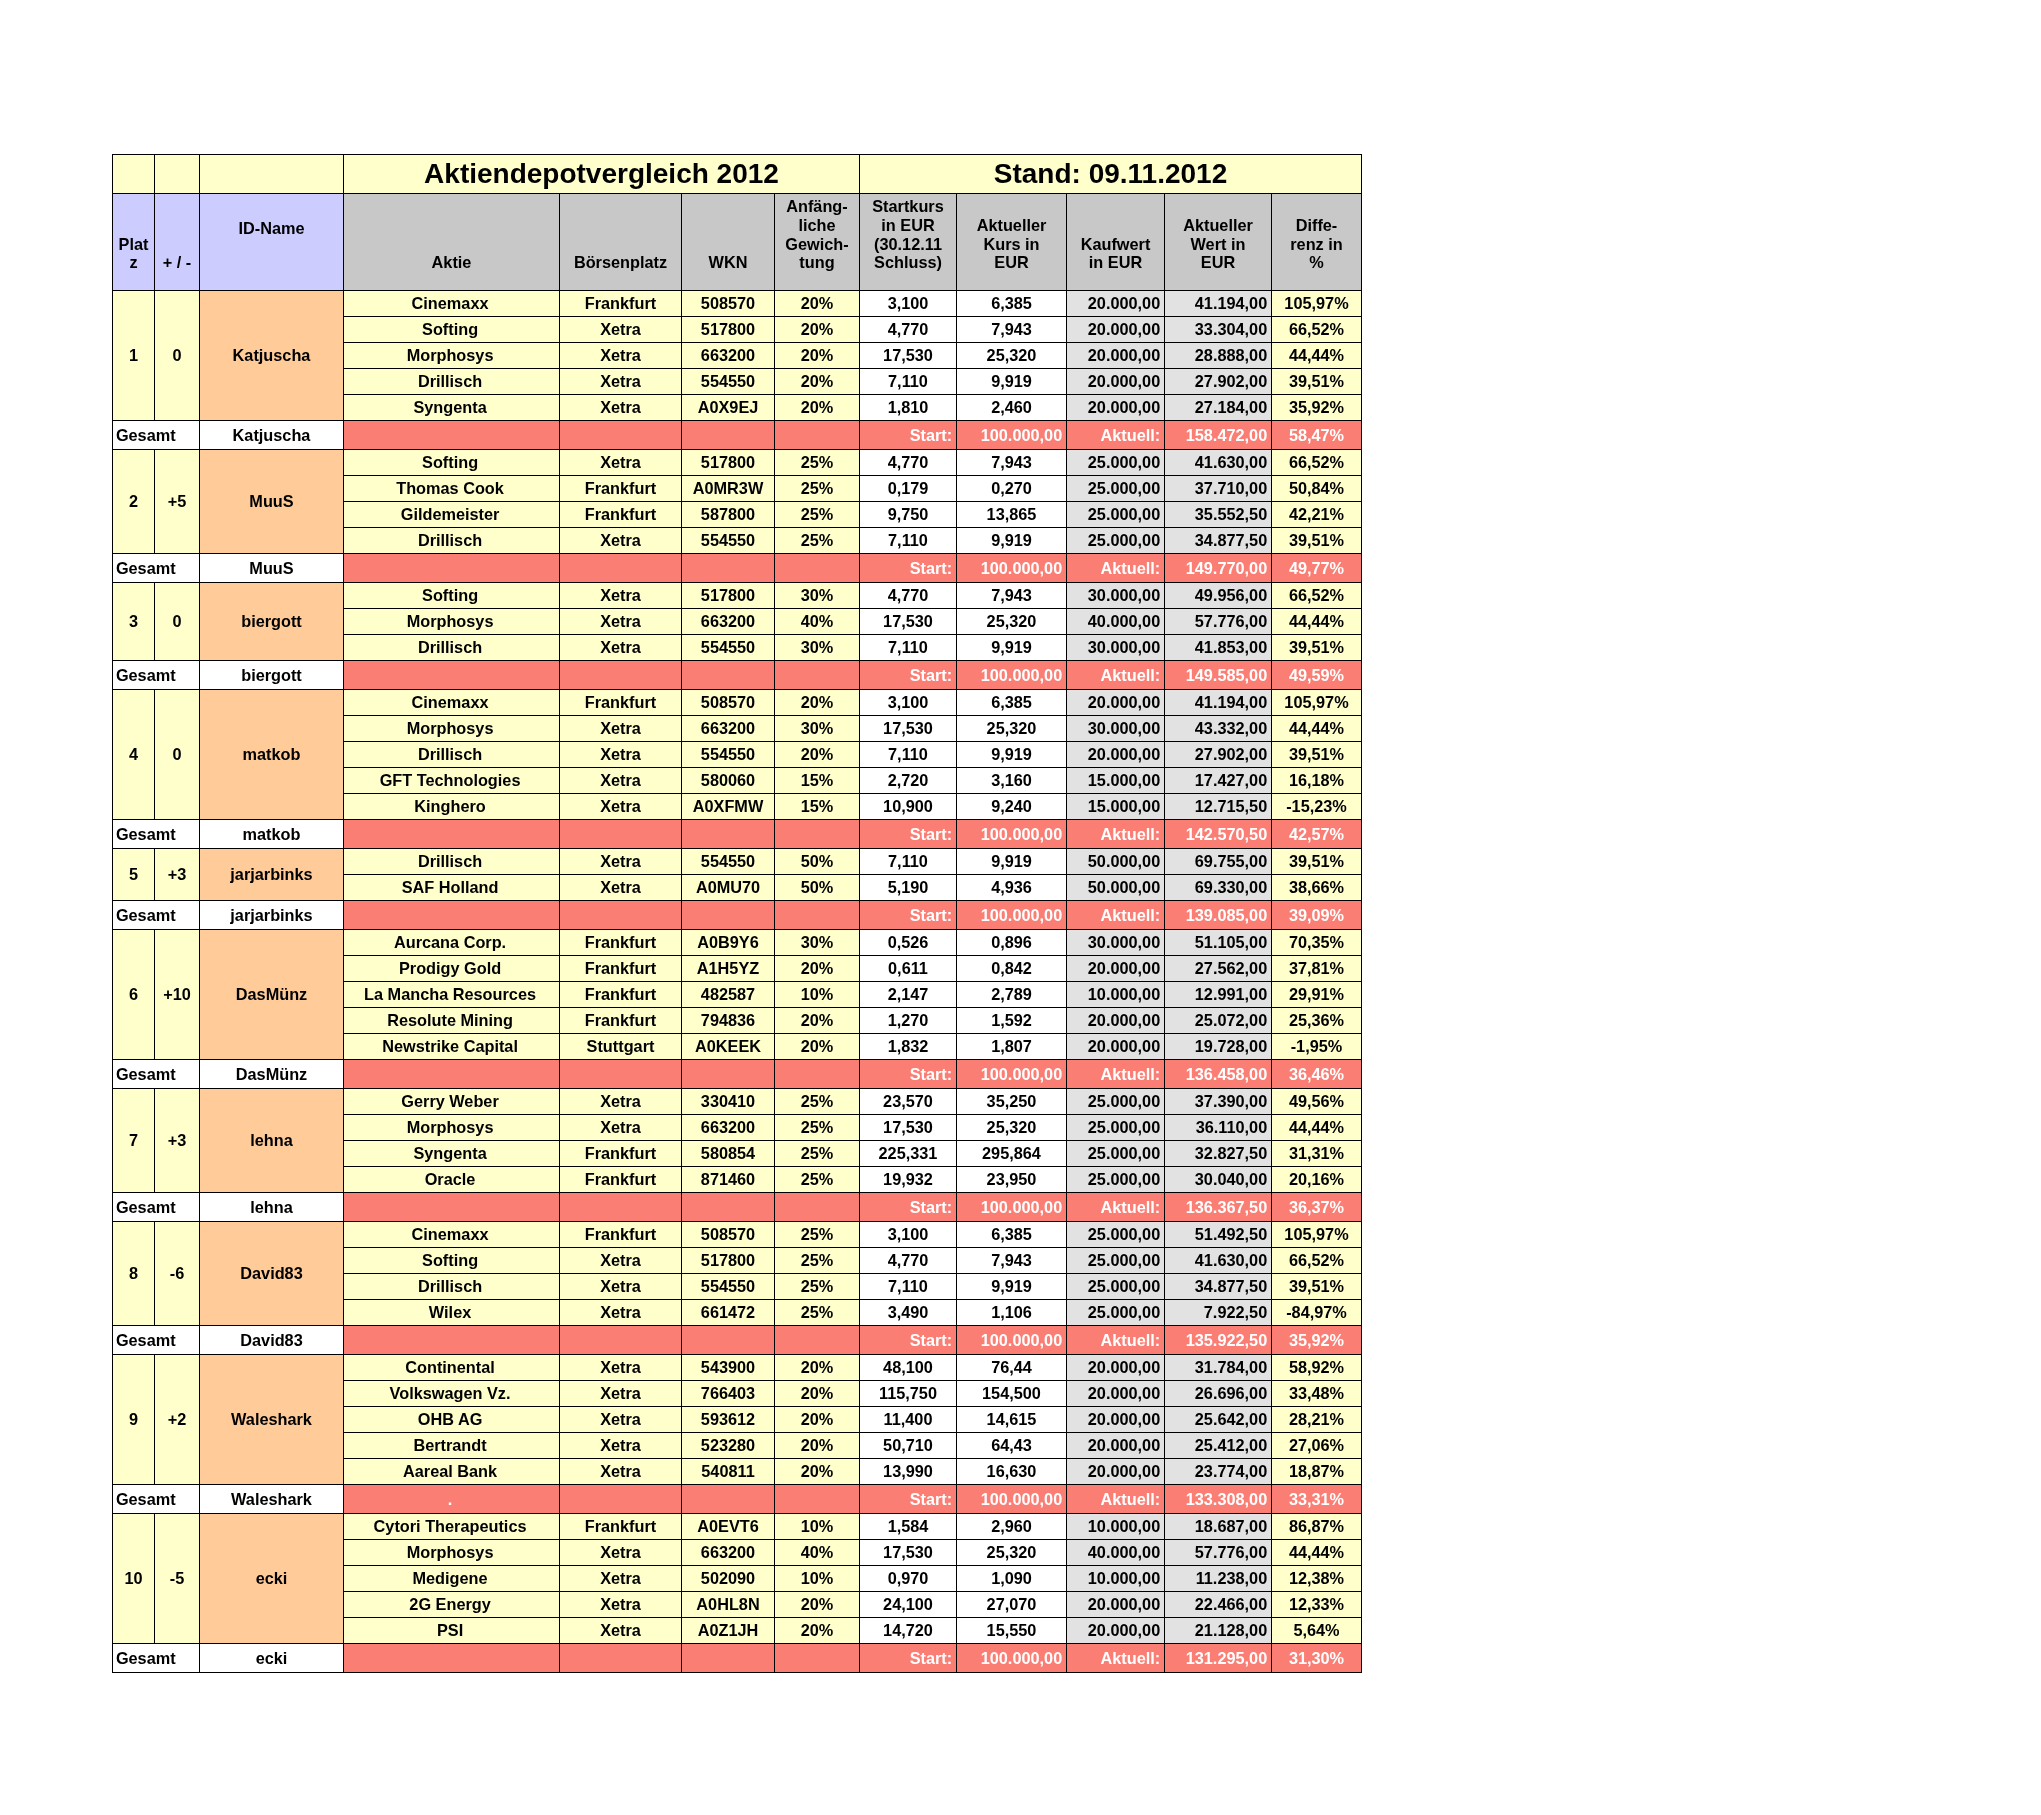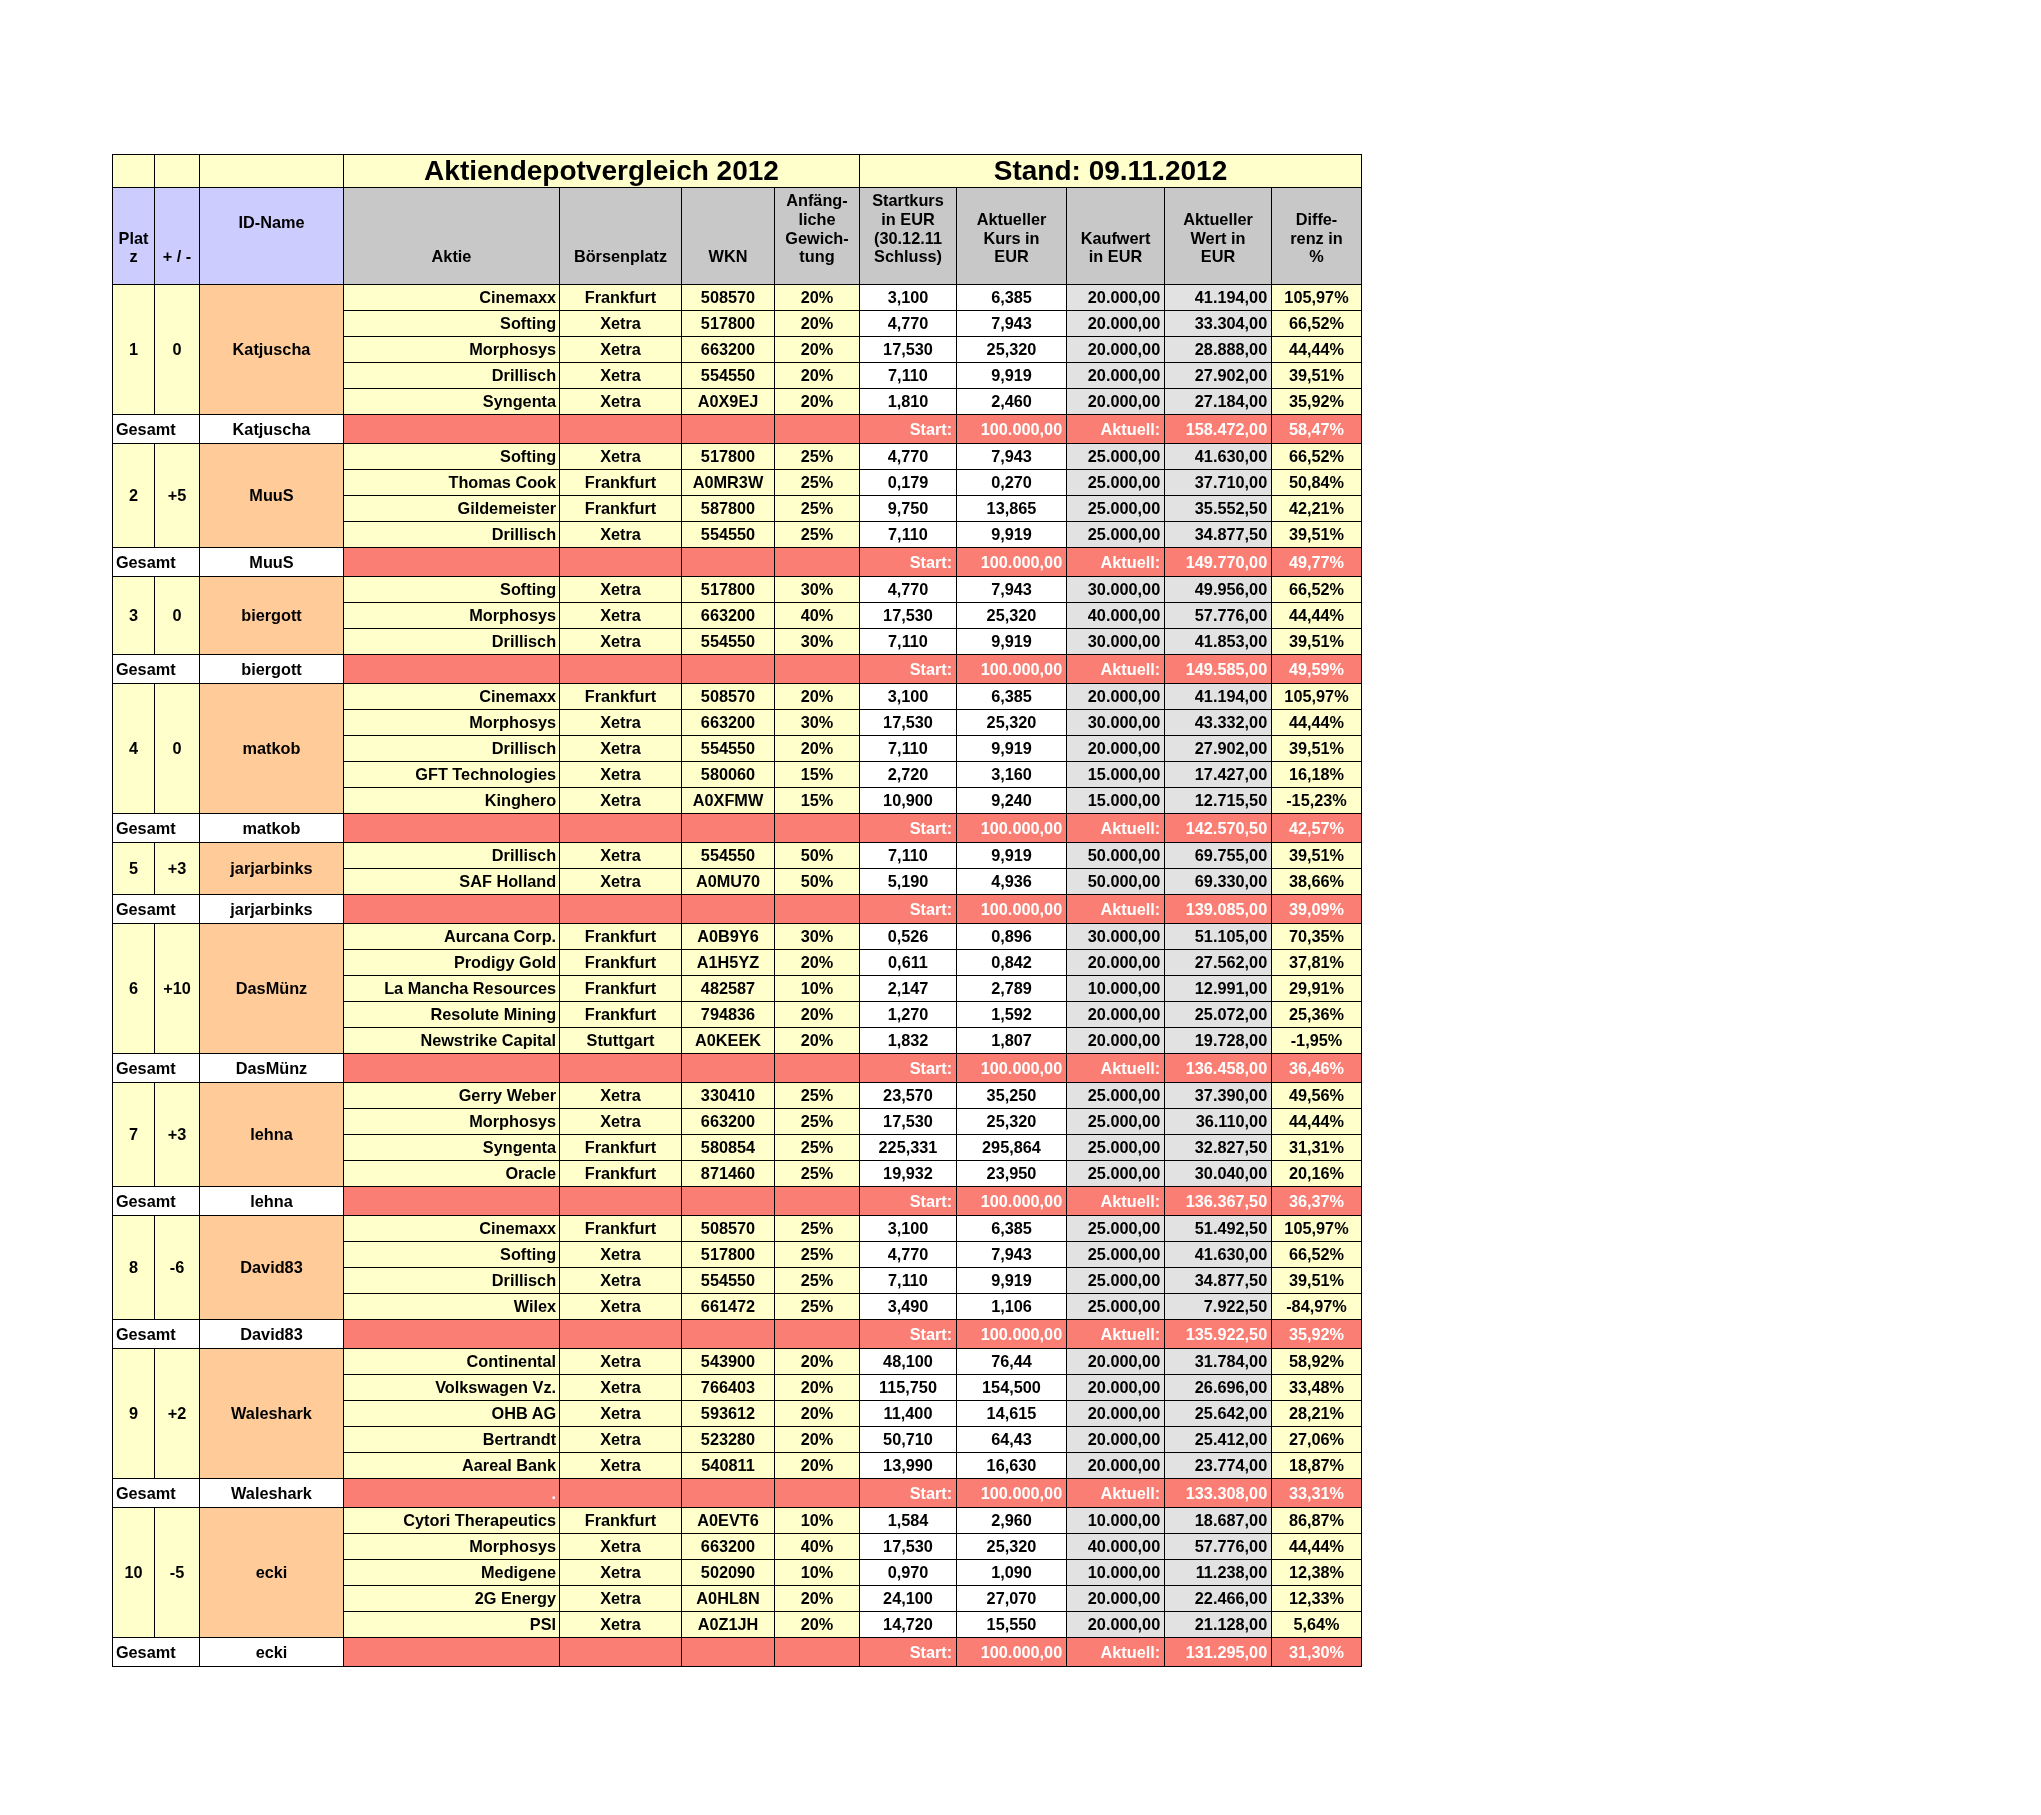--- a/index.html
+++ b/index.html
@@ -11,39 +11,39 @@
     width:2041px;height:1816px;background:#FFFFFF;position:relative;
     font-family:"Liberation Sans",sans-serif;font-weight:bold;color:#000;
   }
   .sheet{position:absolute;left:112px;top:154px;}
   table{border-collapse:collapse;table-layout:fixed;border:1.9px solid var(--grid);}
   td,th{
     border:1px solid var(--grid);overflow:hidden;white-space:nowrap;
     font-size:16.3px;line-height:1.15;padding:0 2.9px;vertical-align:middle;
   }
   
-  tr.r-title{height:33px;}
+  tr.r-title{height:39px;}
   tr.r-title td{background:var(--yellow);}
   .title-cell{font-size:28px;text-align:center;}
   
   tr.r-head{height:97px;}
   tr.r-head th{
     vertical-align:bottom;text-align:center;white-space:pre-line;
     background:var(--hgray);border-bottom:1.9px solid var(--grid);padding-bottom:18px;
   }
   tr.r-head th.h-left{background:var(--lav);}
   tr.r-head th.h-mid{vertical-align:middle;padding-bottom:27px;}
   
   tbody tr{height:26px;}
   tbody tr.gesamt-row{height:29px;}
   td.bg-yellow{background:var(--yellow);}
   td.bg-white{background:#FFFFFF;}
   td.bg-lgray{background:var(--lgray);}
   td.bg-orange{background:var(--orange);}
-  .al{text-align:right;padding-left:0;}
+  .al{text-align:center;padding-left:0;}
   .ac{text-align:center;}
   .ar{text-align:right;padding-right:3.8px;}
   
   tr.gesamt-row td{
     background:var(--salmon);color:#FFFFFF;
     border-top:1.9px solid var(--grid);border-bottom:1.9px solid var(--grid);
   }
   tr.gesamt-row td.g-label{
     background:#FFFFFF;color:#000;border:1.9px solid var(--grid);
   }

